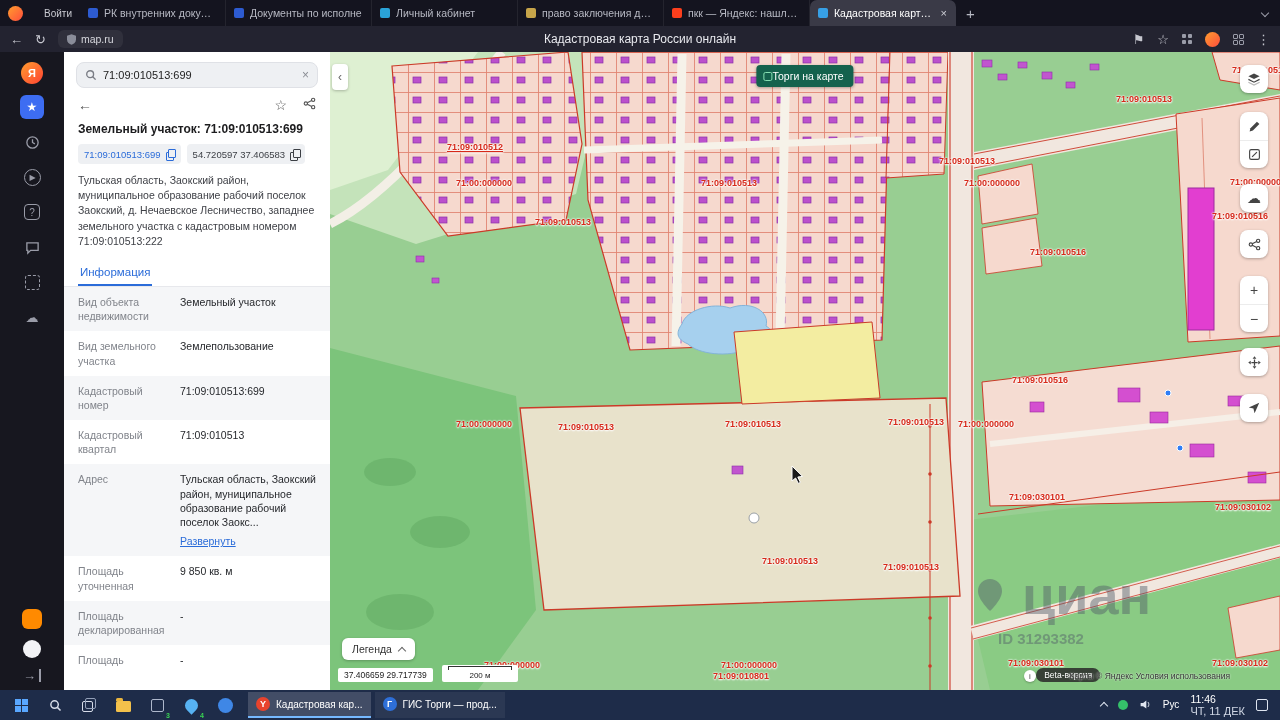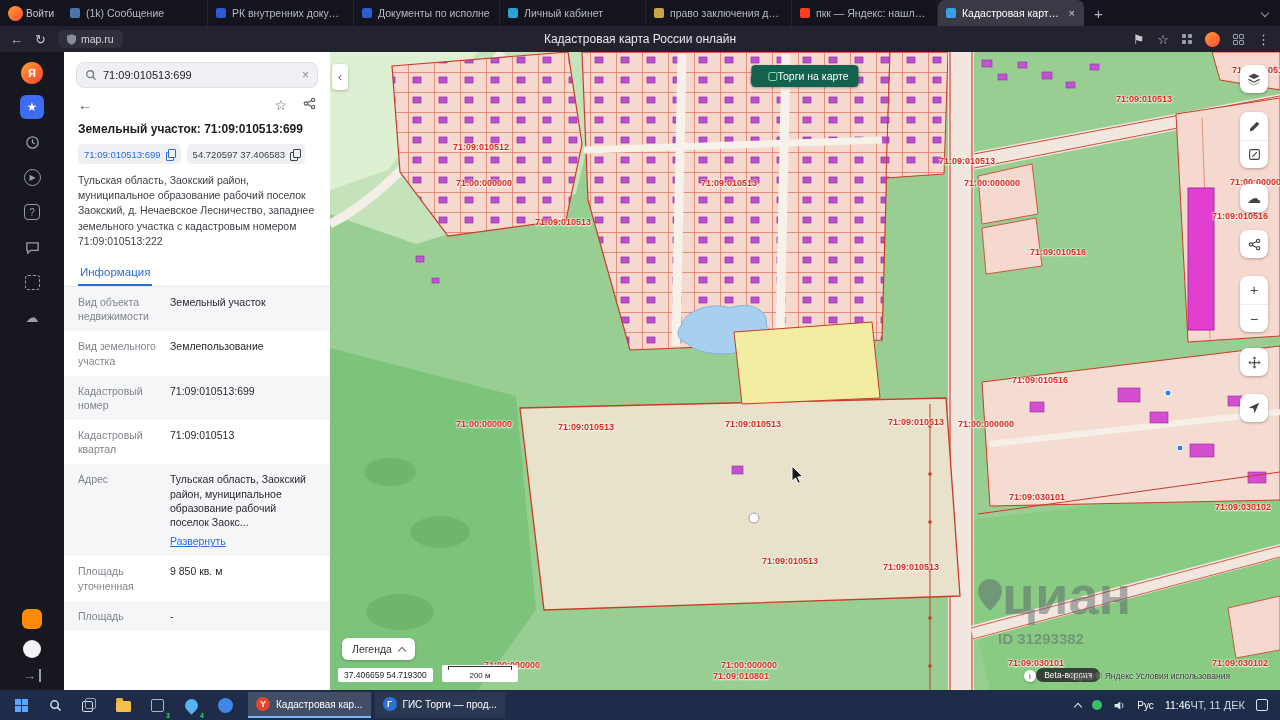--- a/index.html
+++ b/index.html
@@ -2,21 +2,21 @@
 <html><head>
 <meta charset="utf-8">
 <style>
   *{box-sizing:border-box;margin:0;padding:0}
   html,body{width:1280px;height:720px;overflow:hidden}
   body{font-family:"Liberation Sans",sans-serif;background:#000}
   .screen{position:relative;width:1280px;height:720px;overflow:hidden;background:#fff}
 
   
   .tabbar{position:absolute;top:0;left:0;right:0;height:26px;background:#14141f;display:flex;align-items:center;padding:0 6px 0 4px}
-  .profile{display:flex;align-items:center;gap:3px;padding:0 8px 0 4px;height:26px}
+  .profile{display:flex;align-items:center;gap:21px;padding:0 8px 0 4px;height:26px}
   .avatar{width:15px;height:15px;border-radius:50%;background:linear-gradient(135deg,#ff9d2e,#ff4d3d)}
   .profile-label{font-size:10px;color:#c9cad1}
   .tabs{display:flex;height:26px;flex:0 1 auto;min-width:0}
   .tab{display:flex;align-items:center;gap:6px;width:146px;min-width:0;padding:0 8px;font-size:10.5px;color:#b7b9c3;border-right:1px solid rgba(255,255,255,.07);height:26px;cursor:default}
   .tab.active{background:#3a3a47;color:#fff;border-radius:7px 7px 0 0;border-right-color:transparent}
   .favicon{flex:0 0 10px;width:10px;height:10px;border-radius:2px;background:#888}
   .tab-title{flex:1;white-space:nowrap;overflow:hidden;text-overflow:ellipsis}
   .tab-close{display:none;font-size:11px;color:#cfd0d8}
   .tab.active .tab-close{display:block}
   .newtab{color:#b7b9c3;font-size:15px;padding:0 10px}
@@ -64,43 +64,43 @@
   .chips{margin:8px 14px 0;display:flex;gap:6px}
   .chip{background:#eef0f3;border-radius:4px;height:20px;display:flex;align-items:center;gap:5px;padding:0 6px;font-size:9.5px;white-space:nowrap}
   .chip.blue{color:#2b6cd9}.chip.gray{color:#3c3f45}
   .copy{position:relative;width:9px;height:10px;display:inline-block;flex:0 0 9px}
   .copy::before{content:"";position:absolute;left:0;top:2.5px;width:6px;height:7px;border:1px solid currentColor;border-radius:1px}
   .copy::after{content:"";position:absolute;left:2.5px;top:0;width:6px;height:7px;border:1px solid currentColor;border-radius:1px;background:#eef0f3}
   .pdesc{margin:9px 14px 0;font-size:10.5px;color:#3f4147;line-height:1.45}
   .ptabs{margin-top:10px;border-bottom:1px solid #e7e8ec;padding:0 14px}
   .ptab{display:inline-block;padding:7px 2px 6px;font-size:11.5px;color:#2b6cd9;border-bottom:2px solid #2b6cd9}
   .itable{flex:1;overflow:hidden}
-  .irow{display:flex;padding:8px 14px}
+  .irow{display:flex;gap:10px;padding:8px 14px}
   .irow:nth-child(odd){background:#f5f6f8}
   .ilabel{width:92px;flex:0 0 92px;font-size:10.5px;color:#81848b;line-height:1.35}
   .ivalue{flex:1;font-size:10.5px;color:#26282c;line-height:1.35}
   .expand-link{display:block;margin-top:5px;color:#2b6cd9;text-decoration:underline;font-size:10.5px;cursor:pointer}
 
   
   .map{position:relative;flex:1;overflow:hidden;background:#98ce92}
   .map svg.canvas{position:absolute;inset:0;width:100%;height:100%}
   .map-labels{position:absolute;inset:0;pointer-events:none;overflow:hidden}
   .map-label{position:absolute;transform:translate(-50%,-50%);font-size:9px;font-weight:bold;color:#d6291a;white-space:nowrap;text-shadow:0 0 2px #fff,0 0 2px #fff,0 1px 2px #fff}
-  .torgi{position:absolute;top:13px;left:50%;transform:translateX(-50%);background:#14624d;color:#fff;border-radius:4px;height:22px;display:flex;align-items:center;gap:0;padding:0 10px 0 17px;font-size:10.5px;box-shadow:0 1px 3px rgba(0,0,0,.3)}
+  .torgi{position:absolute;top:13px;left:50%;transform:translateX(-50%);background:#14624d;color:#fff;border-radius:4px;height:22px;display:flex;align-items:center;gap:0;padding:0 10px 0 7px;font-size:10.5px;box-shadow:0 1px 3px rgba(0,0,0,.3)}
   .torgi-ic{width:9px;height:9px;border:1.5px solid #86e0b3;border-radius:2px}
   .collapse-btn{position:absolute;left:2px;top:12px;width:16px;height:26px;background:#fff;border-radius:4px;box-shadow:0 1px 3px rgba(0,0,0,.25);display:flex;align-items:center;justify-content:center;color:#666;font-size:12px}
   .legend-btn{position:absolute;left:12px;bottom:30px;height:22px;background:#fff;border-radius:6px;box-shadow:0 1px 3px rgba(0,0,0,.25);display:flex;align-items:center;gap:7px;padding:0 10px;font-size:10.5px;color:#333}
   .coordsbox{position:absolute;left:8px;bottom:8px;background:#fff;border-radius:2px;padding:2px 6px;font-size:8.5px;color:#222;white-space:nowrap}
   .scalebox{position:absolute;left:112px;bottom:8px;background:#fff;border-radius:2px;padding:1px 6px 2px;display:flex;flex-direction:column;align-items:center}
   .scale-line{width:64px;height:4px;border:1px solid #333;border-bottom:none}
   .scale-text{font-size:8px;color:#222;margin-top:1px}
   .info-circ{position:absolute;right:244px;bottom:8px;width:12px;height:12px;border-radius:50%;background:#fff;color:#444;font-size:8px;display:flex;align-items:center;justify-content:center;box-shadow:0 1px 2px rgba(0,0,0,.25)}
   .beta{position:absolute;right:180px;bottom:8px;background:rgba(40,40,40,.85);color:#fff;font-size:8.5px;border-radius:8px;padding:2px 8px}
   .attrib{position:absolute;right:50px;bottom:9px;font-size:8.5px;color:#333;text-shadow:0 0 2px #fff;white-space:nowrap}
-  .watermark{position:absolute;left:648px;top:516px;display:flex;align-items:center;gap:0;pointer-events:none}
+  .watermark{position:absolute;left:648px;top:516px;display:flex;align-items:center;gap:20px;pointer-events:none}
   .wm-text{font-size:54px;font-weight:bold;color:rgba(80,92,104,.45);line-height:1}
   .wm-id{position:absolute;left:668px;top:578px;font-size:15px;font-weight:bold;color:rgba(80,92,104,.45);pointer-events:none}
   .ctrl-col{position:absolute;right:12px;top:0;width:28px}
   .ctrl{position:absolute;right:0;width:28px;background:#fff;border-radius:8px;box-shadow:0 1px 3px rgba(0,0,0,.3);overflow:hidden}
   .ctrl-btn{width:28px;height:28px;display:flex;align-items:center;justify-content:center;color:#444;font-size:14px}
   .ctrl-btn + .ctrl-btn{border-top:1px solid #ececec}
 
   
   .taskbar{position:absolute;left:0;right:0;bottom:0;height:30px;background:#1e2c49;display:flex;align-items:center;padding:0 6px;gap:4px}
   .tb-ic{width:30px;height:30px;display:flex;align-items:center;justify-content:center;position:relative;flex:0 0 30px}
@@ -117,42 +117,37 @@
   .tb-badge{position:absolute;bottom:1px;right:2px;color:#39d353;font-size:7px;font-weight:bold}
   .taskwins{display:flex;align-items:center;gap:4px;margin-left:4px}
   .taskwin{display:flex;align-items:center;gap:6px;height:26px;padding:0 8px;max-width:150px;background:rgba(255,255,255,.06);border-bottom:2px solid transparent}
   .taskwin.active{background:rgba(255,255,255,.16);border-bottom:2px solid #76b9ff}
   .twicon{width:14px;height:14px;border-radius:50%;display:flex;align-items:center;justify-content:center;flex:0 0 14px}
   .twletter{color:#fff;font-size:9px;font-weight:bold}
   .twtitle{font-size:10px;color:#fff;white-space:nowrap;overflow:hidden;text-overflow:ellipsis}
   .tray{margin-left:auto;display:flex;align-items:center;gap:11px;padding-right:6px}
   .greendot{width:10px;height:10px;border-radius:50%;background:#35c06a}
   .lang{color:#fff;font-size:10px}
-  .clockblk{display:flex;flex-direction:row;align-items:flex-start;line-height:1.15}
+  .clockblk{display:flex;flex-direction:column;align-items:flex-start;line-height:1.15}
   .time{color:#fff;font-size:10.5px}
   .date{color:#cfd6e4;font-size:11px}
   .notif{width:12px;height:12px;border:1.5px solid #dfe5f0;border-radius:2px}
 </style>
 </head>
 <body>
 
 <div class="screen">
 
   <div class="tabbar">
     <div class="profile">
       <span class="avatar"></span>
       <span class="profile-label">Войти</span>
     </div>
     <div class="tabs">
 
-        <div class="tab">
-          <span class="favicon" style="background: rgb(74, 118, 168);"></span>
-          <span class="tab-title">(1k) Сообщение</span>
-
-        </div>
 
         <div class="tab">
           <span class="favicon" style="background: rgb(45, 91, 209);"></span>
           <span class="tab-title">РК внутренних докумен</span>
 
         </div>
 
         <div class="tab">
           <span class="favicon" style="background: rgb(45, 91, 209);"></span>
           <span class="tab-title">Документы по исполне</span>
@@ -335,20 +330,27 @@
           </div>
 
           <div class="irow">
             <span class="ilabel">Площадь уточненная</span>
             <span class="ivalue">
               <span>9 850 кв. м</span>
               
             </span>
           </div>
 
+          <div class="irow">
+            <span class="ilabel">Площадь декларированная</span>
+            <span class="ivalue">
+              <span>-</span>
+              
+            </span>
+          </div>
 
           <div class="irow">
             <span class="ilabel">Площадь</span>
             <span class="ivalue">
               <span>-</span>
               
             </span>
           </div>
 
         </div>
@@ -446,21 +448,21 @@
           <rect x="736" y="30" width="9" height="6"></rect>
             <rect x="760" y="12" width="9" height="6"></rect>
           <rect x="86" y="204" width="8" height="6"></rect>
             <rect x="102" y="226" width="7" height="5"></rect>
         </g>
         <path d="M462 414 l0 15 l3.6 -3 l2.6 5.4 l2.2 -1 l-2.6 -5.4 l4.8 -0.6 z" fill="#1a1a1a" stroke="#ffffff" stroke-width="1"></path>
       </svg>
 
       <div class="map-labels">
 
-          <div class="map-label" style="left: 151px; top: 95px;"><span>71:09:010512</span></div>
+          <div class="map-label" style="left: 145px; top: 95px; text-decoration: underline;"><span>71:09:010512</span></div>
 
           <div class="map-label" style="left: 154px; top: 131px;"><span>71:00:000000</span></div>
 
           <div class="map-label" style="left: 233px; top: 170px;"><span>71:09:010513</span></div>
 
           <div class="map-label" style="left: 399px; top: 131px;"><span>71:09:010513</span></div>
 
           <div class="map-label" style="left: 637px; top: 109px;"><span>71:09:010513</span></div>
 
           <div class="map-label" style="left: 662px; top: 131px;"><span>71:00:000000</span></div>
@@ -517,21 +519,21 @@
       <div class="torgi">
         <span class="torgi-ic"></span>
         <span>Торги на карте</span>
       </div>
       <div class="collapse-btn">‹</div>
 
       <div class="legend-btn">
         <span>Легенда</span>
         <span class="chev-up"></span>
       </div>
-      <div class="coordsbox">37.406659 54.719300</div>
+      <div class="coordsbox">37.406659 29.717739</div>
       <div class="scalebox">
         <span class="scale-line"></span>
         <span class="scale-text">200 м</span>
       </div>
       <div class="info-circ">i</div>
       <div class="beta">Beta-версия</div>
       <div class="attrib">Карты © Яндекс  Условия использования</div>
 
       <div class="ctrl-col">
         <div class="ctrl" style="top:13px">

